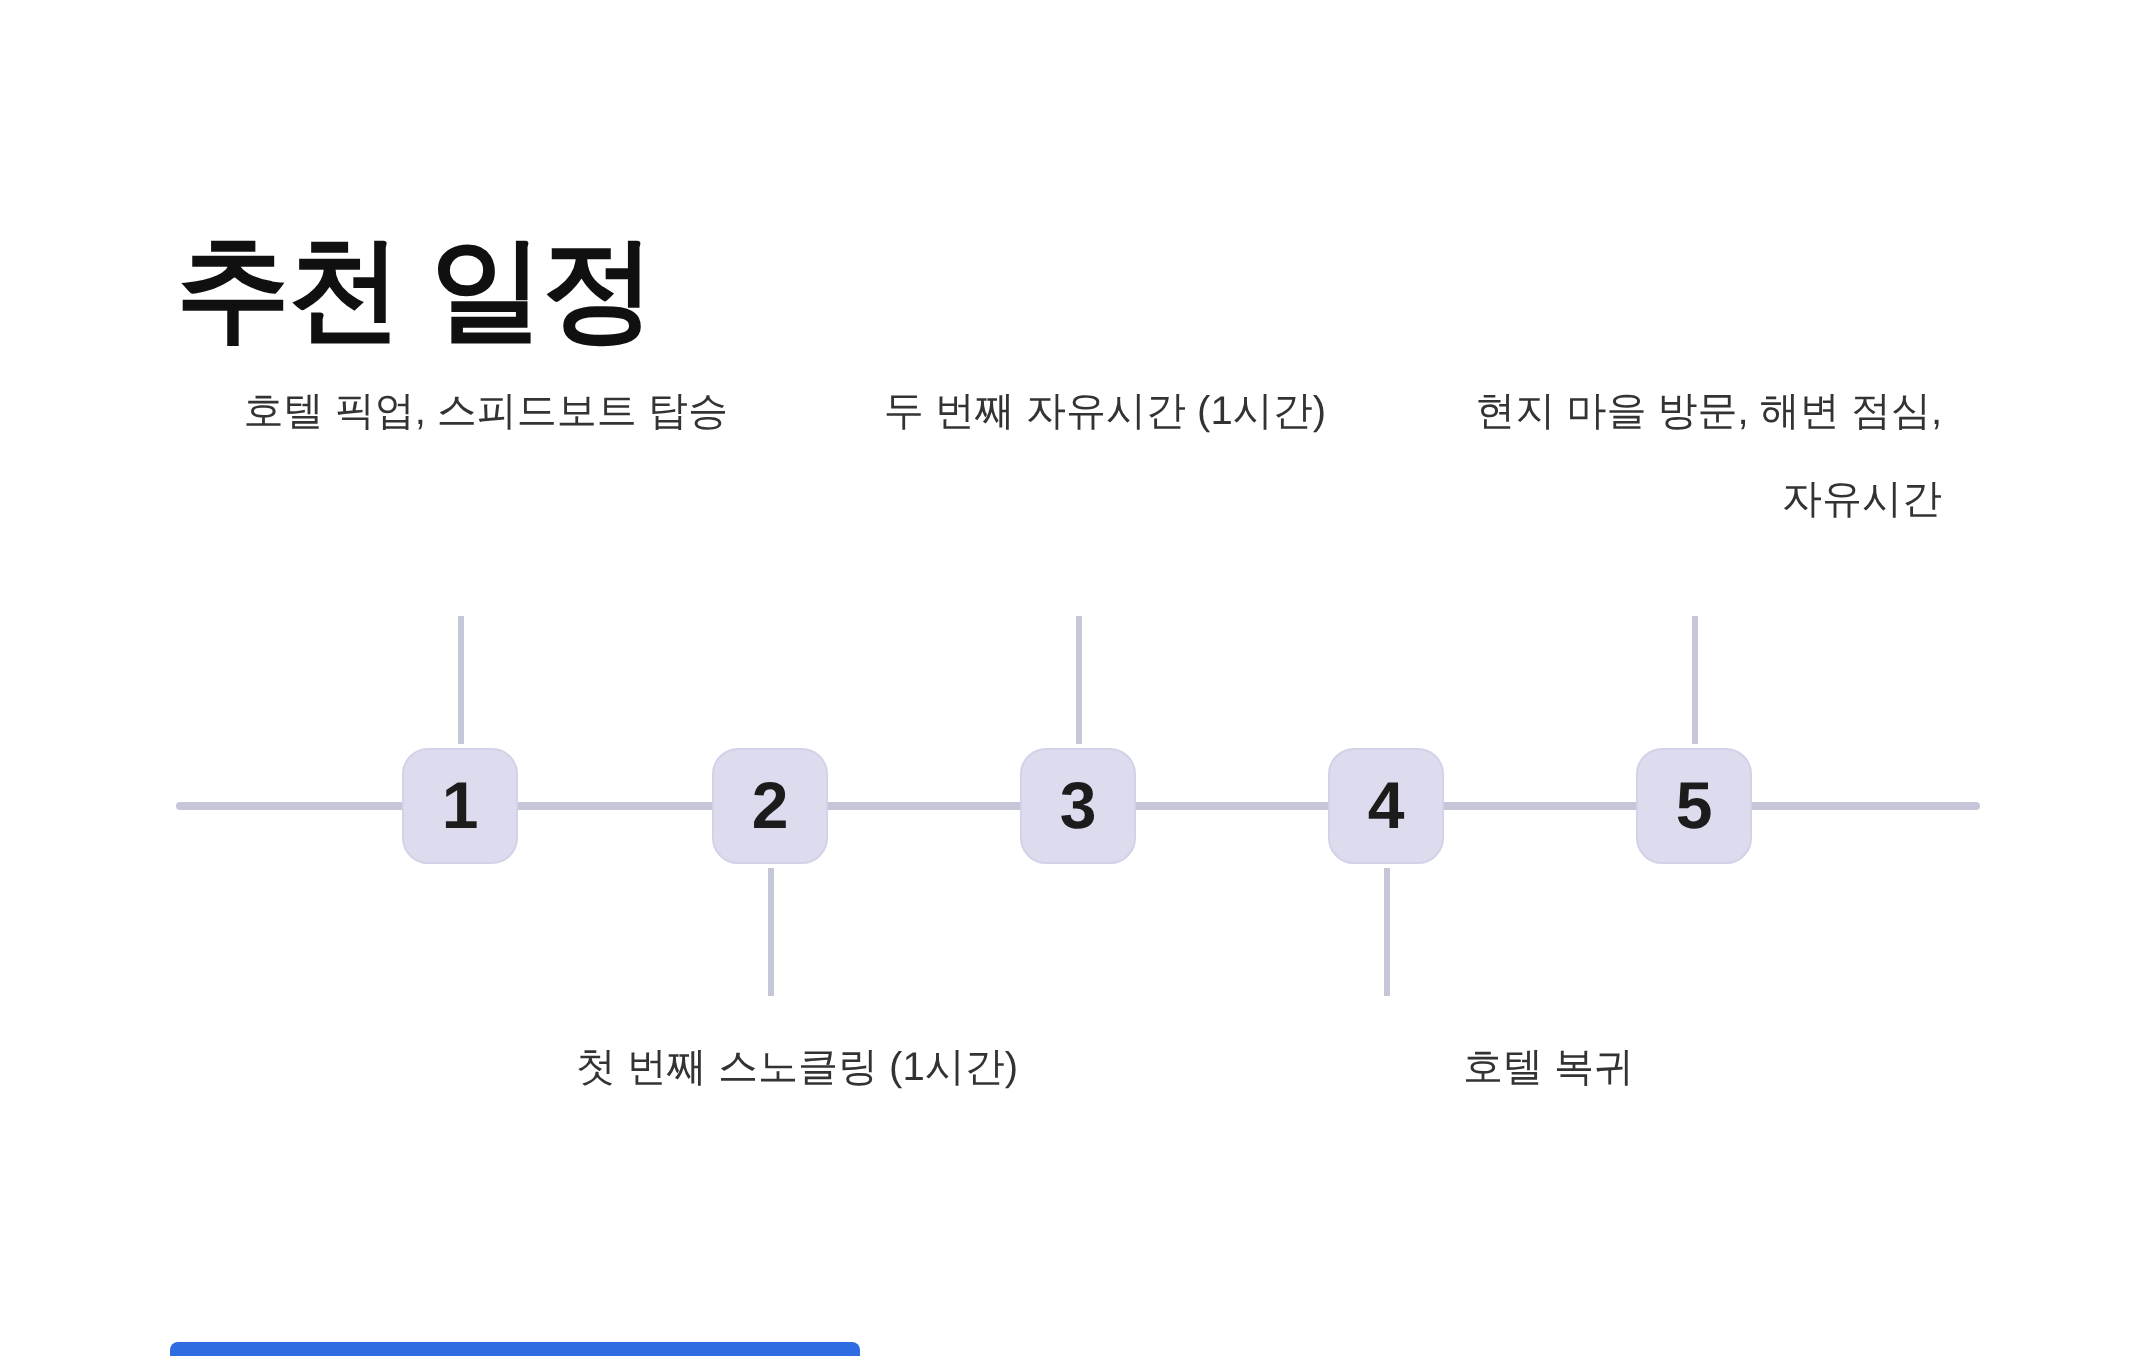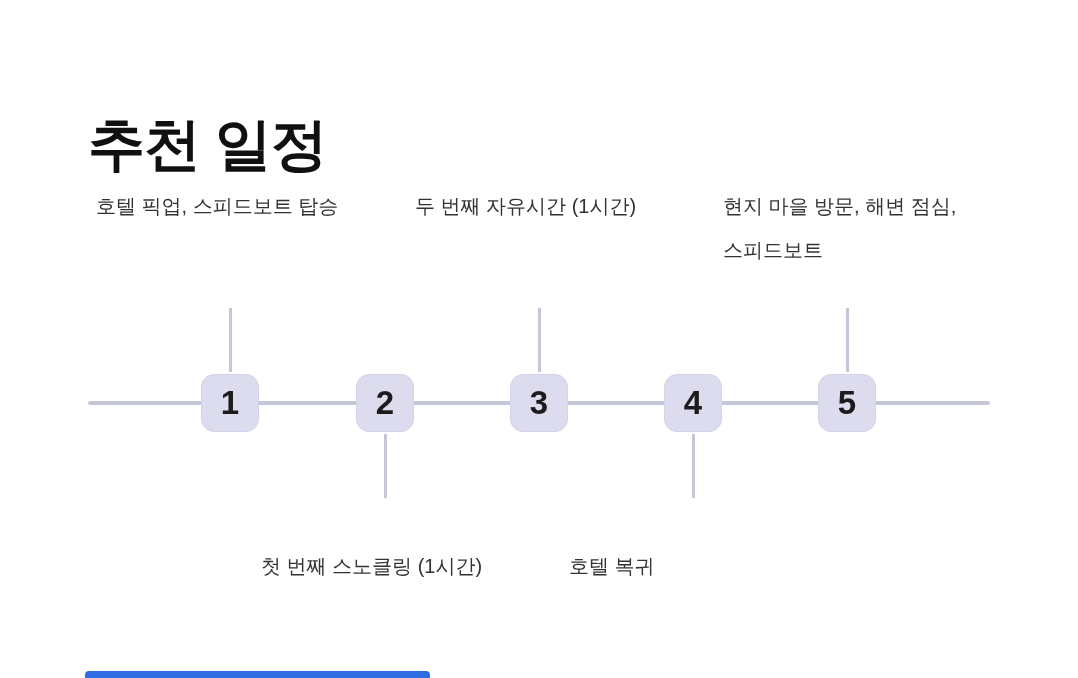--- a/index.html
+++ b/index.html
@@ -75,27 +75,27 @@
     left:-1.5px;
     width:3px;
     background:var(--line);
   }
   .above .connector{top:308px;height:64px;}
   .below .connector{top:434px;height:64px;}
   .label{
     position:absolute;
     left:0;
     transform:translateX(-50%);
-    text-align:left;
+    text-align:right;
     font-size:20px;
     line-height:2.2;
     color:var(--label-text);
   }
   .above .label{top:184px;}
-  .below .label{top:544px;}
+  .below .label{top:512px;}
   .step-1 .label{width:268px;}
   .step-2 .label{width:248px;}
   .step-3 .label{width:248px;}
   .step-4 .label{width:248px;}
   .step-5 .label{width:248px;}
   .accent-bar{
     position:absolute;
     left:85px;
     bottom:0;
     width:345px;
@@ -143,18 +143,18 @@
       <span>4</span>
     </div>
     <div class="label">호텔 복귀</div>
   </div>
 
   <div class="step step-5 above">
     <div class="connector"></div>
     <div class="node">
       <span>5</span>
     </div>
-    <div class="label">현지 마을 방문, 해변 점심, 스피드보트</div>
+    <div class="label">현지 마을 방문, 해변 점심, 자유시간</div>
   </div>
 
   <div class="accent-bar"></div>
 
 </div>
 
 </body></html>

